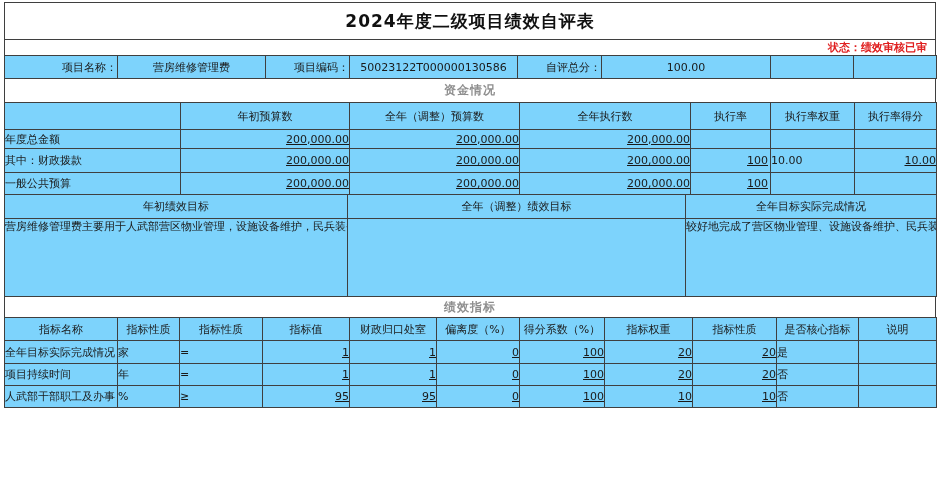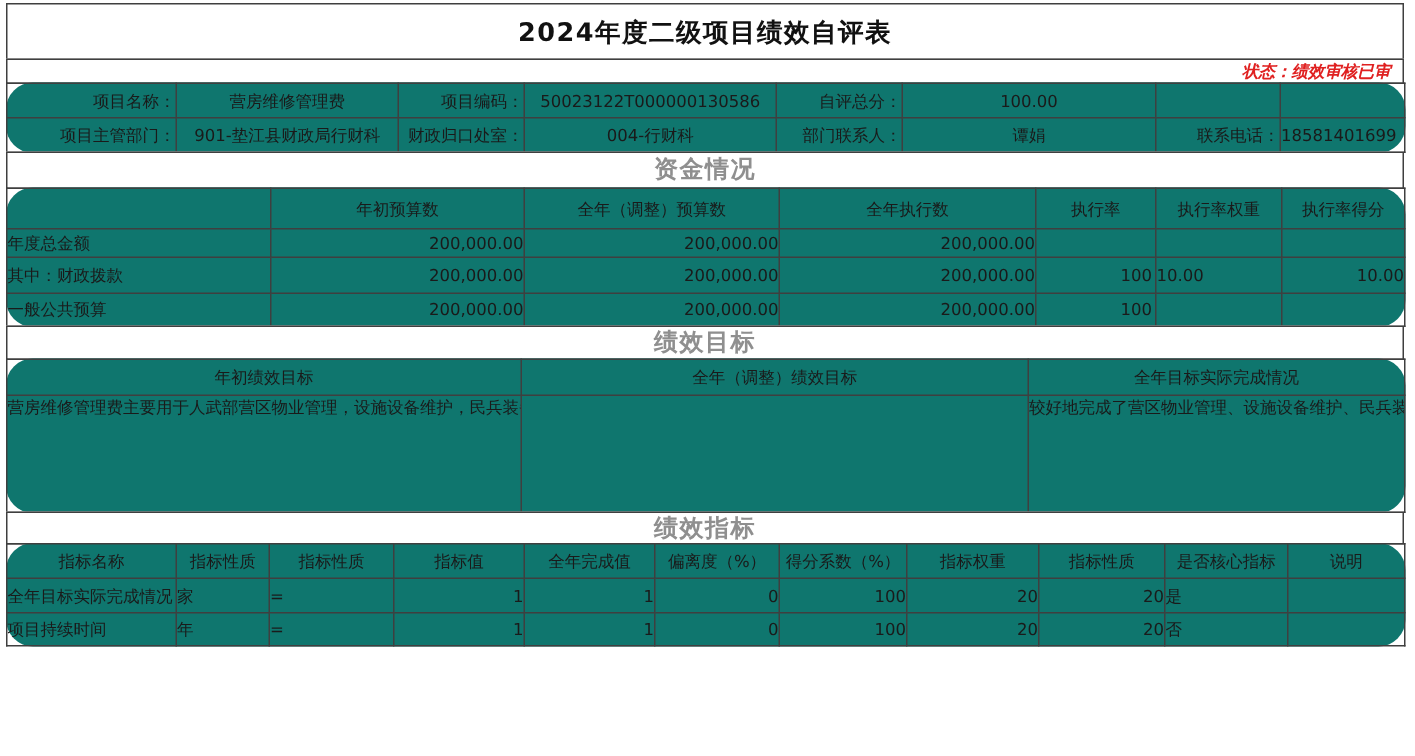--- a/index.html
+++ b/index.html
@@ -11,44 +11,43 @@
   .inner{position:absolute;left:4px;top:2px;width:932px;}
   .box{border:1px solid #3f3f3f;box-sizing:border-box;background:#fff;}
   .title-box{
     height:38px;display:flex;align-items:center;justify-content:center;
     font-size:17px;font-weight:bold;color:#111;letter-spacing:1px;
   }
   .status-box{
     height:17px;margin-top:-1px;display:flex;align-items:center;justify-content:flex-end;
     padding-right:8px;
   }
-  .status-text{font-weight:bold;font-size:11px;font-style:italic;}
+  .status-text{font-weight:bold;font-size:11px;}
   table.grid{
     border-collapse:collapse;table-layout:fixed;width:932px;margin-top:-1px;
-    background:#0f766e;
-    border-radius:18px;
+    background:#7dd3fc;
   }
   table.grid td,table.grid th{
     border:1px solid #3f3f3f;overflow:hidden;white-space:nowrap;
     font-size:11px;font-weight:normal;color:#1a1a1a;padding:0;
   }
   .h23{height:23px;}.h27{height:27px;}.h19{height:19px;}.h24{height:24px;margin-top:16px;}
   .h22{height:22px;}.h78{height:78px;}
   .lab{font-weight:bold;text-align:right;padding-right:4px;}
   .val{text-align:center;padding-left:10px;}
   .hdr{font-weight:bold;text-align:center;}
-  .num{text-align:right;padding-right:11px;}
+  .num{text-align:right;padding-right:11px;text-decoration:underline;}
   .numL{text-align:left;padding-left:3px;}
   .rname{text-align:left;padding-left:5px;}
   .sym{text-align:left;padding-left:18px;}
   .unit{text-align:left;padding-left:10px;}
   .core{text-align:left;padding-left:7px;}
   .section-band{
     height:25px;margin-top:-1px;display:flex;align-items:center;justify-content:center;
-    font-weight:bold;font-size:16px;color:#8f8f8f;letter-spacing:1px;
+    font-weight:bold;font-size:12px;color:#8f8f8f;letter-spacing:1px;
   }
   .band23{height:23px;}.band22{height:22px;}
   td.goaltext{
     white-space:normal;vertical-align:top;text-align:left;
     padding:3px 6px 0 5px;line-height:16px;font-size:11px;
   }
 </style>
 </head>
 <body>
 
@@ -75,30 +74,20 @@
       <tbody>
           <tr class="h23">
         <td class="lab">项目名称：</td>
         <td class="val">营房维修管理费</td>
         <td class="lab">项目编码：</td>
         <td class="val">50023122T000000130586</td>
         <td class="lab">自评总分：</td>
         <td class="val">100.00</td>
         <td></td>
         <td></td>
-      </tr>
-      <tr class="h23">
-        <td class="lab">项目主管部门：</td>
-        <td class="val">901-垫江县财政局行财科</td>
-        <td class="lab">财政归口处室：</td>
-        <td class="val">004-行财科</td>
-        <td class="lab">部门联系人：</td>
-        <td class="val">谭娟</td>
-        <td class="lab">联系电话：</td>
-        <td class="numL">18581401699</td>
       </tr>
     </tbody>
       </table>
 
     <div class="box section-band">资金情况</div>
 
     <table class="grid">
       <colgroup>
         <col style="width:176px">
           <col style="width:169px">
@@ -141,21 +130,20 @@
         <td class="num">200,000.00</td>
         <td class="num">200,000.00</td>
         <td class="num">200,000.00</td>
         <td class="num" style="padding-right:2px">100</td>
         <td class="numL"></td>
         <td class="num"></td>
       </tr>
     </tbody>
       </table>
 
-    <div class="box section-band band23">绩效目标</div>
 
     <table class="grid">
       <colgroup>
         <col style="width:343px">
           <col style="width:338px">
           <col style="width:251px">
       </colgroup>
       <tbody>
           <tr class="h24">
         <th class="hdr">年初绩效目标</th>
@@ -185,21 +173,21 @@
         <col style="width:84px">
           <col style="width:82px">
           <col style="width:78px">
       </colgroup>
       <tbody>
           <tr class="h23">
         <th class="hdr">指标名称</th>
         <th class="hdr">指标性质</th>
         <th class="hdr">指标性质</th>
         <th class="hdr">指标值</th>
-        <th class="hdr">全年完成值</th>
+        <th class="hdr">财政归口处室</th>
         <th class="hdr">偏离度（%）</th>
         <th class="hdr">得分系数（%）</th>
         <th class="hdr">指标权重</th>
         <th class="hdr">指标性质</th>
         <th class="hdr">是否核心指标</th>
         <th class="hdr">说明</th>
       </tr>
       <tr class="h23">
         <td class="rname">全年目标实际完成情况</td>
         <td class="unit">家</td>
@@ -219,17 +207,30 @@
         <td class="sym">=</td>
         <td class="num">1</td>
         <td class="num">1</td>
         <td class="num">0</td>
         <td class="num">100</td>
         <td class="num">20</td>
         <td class="num">20</td>
         <td class="core">否</td>
         <td></td>
       </tr>
+      <tr class="h22">
+        <td class="rname">人武部干部职工及办事</td>
+        <td class="unit">%</td>
+        <td class="sym">≥</td>
+        <td class="num">95</td>
+        <td class="num">95</td>
+        <td class="num">0</td>
+        <td class="num">100</td>
+        <td class="num">10</td>
+        <td class="num">10</td>
+        <td class="core">否</td>
+        <td></td>
+      </tr>
     </tbody>
       </table>
 
   </div>
 </div>
 
 </body></html>

